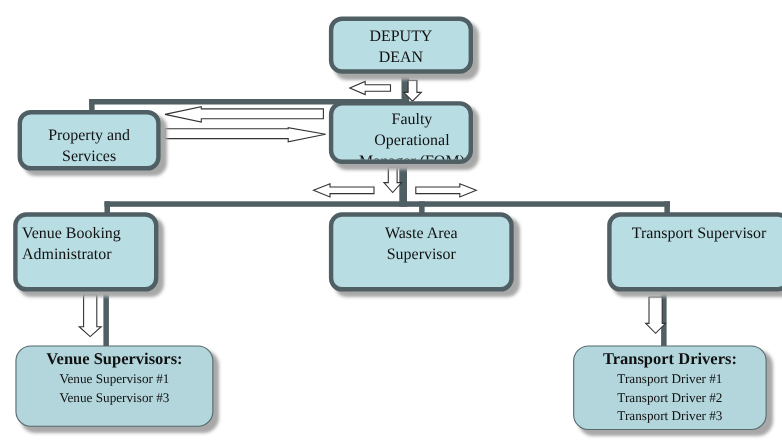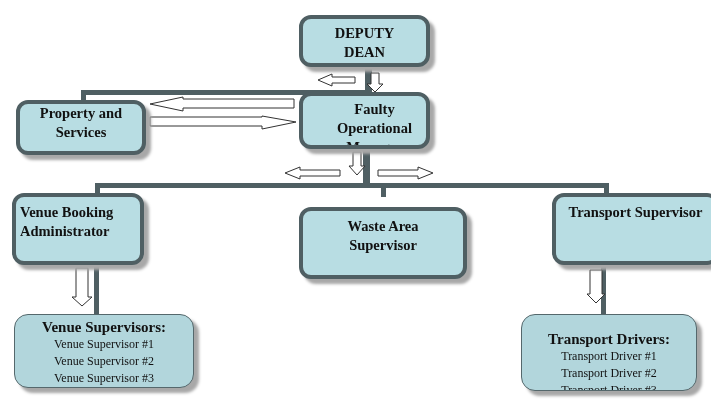--- a/index.html
+++ b/index.html
@@ -3,21 +3,21 @@
 <meta charset="utf-8">
 <style>
   html, body { margin:0; padding:0; background:#ffffff; }
   body { width:711px; height:406px; position:relative; overflow:hidden;
          font-family:"Liberation Serif","DejaVu Serif",serif; }
   .line { position:absolute; background:#4f5f63; }
   .box { position:absolute; background:#b8dde3; border:4px solid #4f5f63;
          border-radius:12px; box-shadow:5px 5px 3px #a8a8a8; box-sizing:border-box;
          overflow:hidden; color:#111; }
   .box.thin { border:1.5px solid #55686c; border-radius:14px; background:#b2d6dc; }
-  .t { font-weight:bold; font-size:14.5px; line-height:19px; }
+  .t { font-weight:normal; font-size:14.5px; line-height:19px; }
   .center { text-align:center; }
   .list-title { font-weight:bold; font-size:15px; line-height:17px; text-align:center; }
   .list-item { font-size:12px; line-height:17px; text-align:center; white-space:nowrap;font-family:Liberation Serif, serif; }
   svg.arrows { position:absolute; left:0; top:0; }
 </style>
 </head>
 <body>
 
 <div class="line" style="left:365px;top:62px;width:7px;height:34px;"></div>
 <div class="line" style="left:81px;top:90px;width:290px;height:5px;"></div>
@@ -42,50 +42,49 @@
     <path d="M76,268 L76,297 L72,297 L82,306 L92,297 L88,297 L88,268 Z"></path>
     <path d="M590,270 L590,294 L587,294 L596,303 L605,294 L602,294 L602,270 Z"></path>
   </g>
 </svg>
 
 <div class="box center" style="left:299px;top:15px;width:131px;height:52px;padding-top:5px;">
   <div class="t">DEPUTY</div>
   <div class="t">DEAN</div>
 </div>
 
-<div class="box center" style="left:16px;top:100px;width:130px;height:55px;padding-top:0;">
+<div class="box center" style="left:16px;top:100px;width:130px;height:55px;padding-top:10px;">
   <div class="t">Property and</div>
   <div class="t">Services</div>
 </div>
 
 <div class="box center" style="left:299px;top:92px;width:131px;height:57px;padding-top:4px;padding-left:20px;">
   <div class="t">Faulty</div>
   <div class="t">Operational</div>
   <div class="t">Manager (FOM)</div>
 </div>
 
 <div class="box" style="left:12px;top:193px;width:132px;height:72px;padding:6px 0 0 4px;">
   <div class="t">Venue Booking</div>
   <div class="t">Administrator</div>
 </div>
 
-<div class="box center" style="left:299px;top:207px;width:168px;height:72px;padding-top:6px;">
+<div class="box center" style="left:299px;top:193px;width:168px;height:72px;padding-top:6px;">
   <div class="t">Waste Area</div>
   <div class="t">Supervisor</div>
 </div>
 
 <div class="box center" style="left:552px;top:193px;width:167px;height:72px;padding-top:6px;">
   <div class="t">Transport Supervisor</div>
 </div>
 
 <div class="box thin" style="left:14px;top:314px;width:180px;height:74px;padding-top:4px;">
   <div class="list-title">Venue Supervisors:</div>
   <div class="list-item">Venue Supervisor #1</div>
-  <div class="list-item">Venue Supervisor #2</div>
   <div class="list-item">Venue Supervisor #3</div>
 </div>
 
-<div class="box thin" style="left:521px;top:314px;width:176px;height:77px;padding-top:16px;">
+<div class="box thin" style="left:521px;top:314px;width:176px;height:77px;padding-top:4px;">
   <div class="list-title">Transport Drivers:</div>
   <div class="list-item">Transport Driver #1</div>
   <div class="list-item">Transport Driver #2</div>
   <div class="list-item">Transport Driver #3</div>
 </div>
 
 </body></html>

